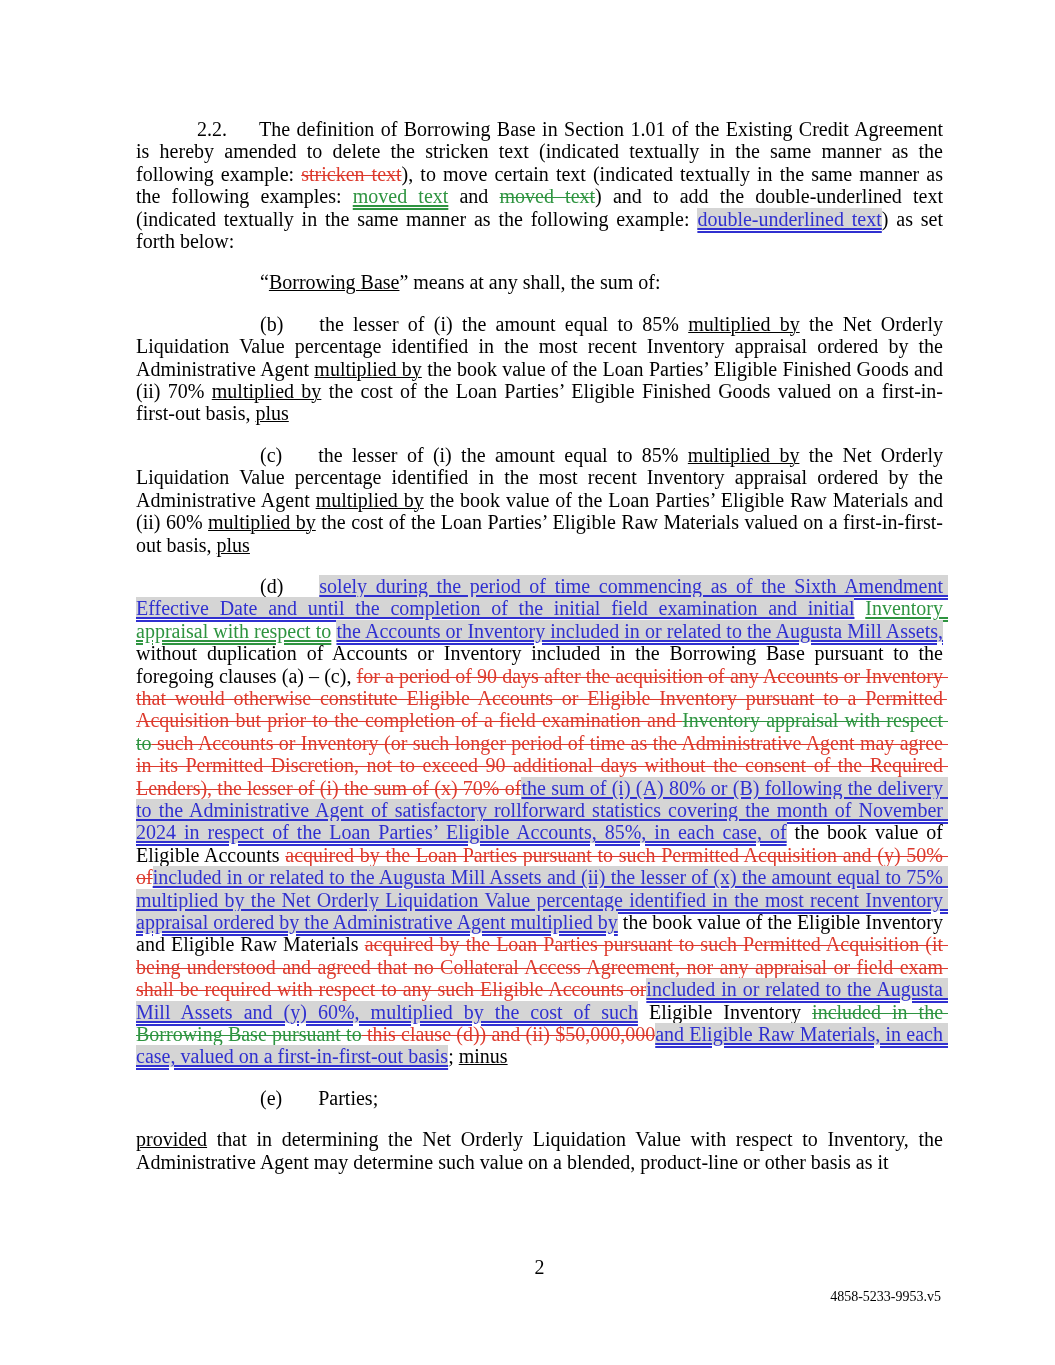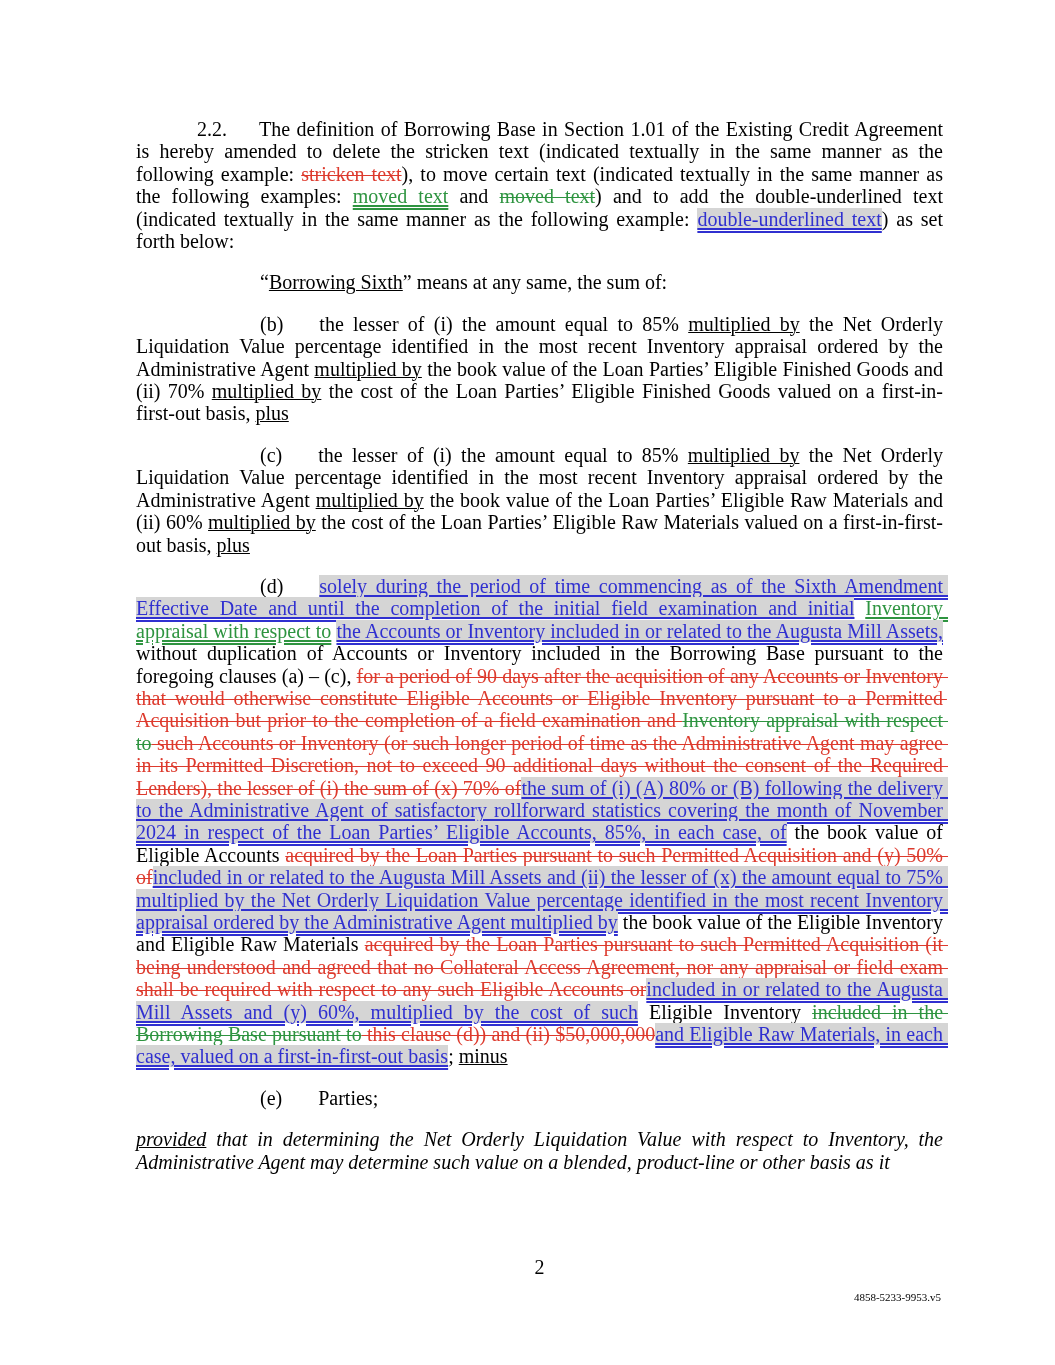--- a/index.html
+++ b/index.html
@@ -12,46 +12,46 @@
     line-height:22.4px;
     color:#000;
     overflow:hidden;
     margin-left:12px;
   }
   .content{position:absolute;left:124px;top:118px;width:807px;}
   p.para{margin:0 0 19px 0;text-align:justify;}
   .p-intro{text-indent:61px;}
   .p-quote{margin-left:62px;text-indent:124px;}
   .p-clause{margin-left:62px;text-indent:124px;}
-  .p-proviso{margin-left:62px;text-indent:0;font-style:italic;}
+  .p-proviso{margin-left:62px;text-indent:0;}
   .seg{white-space:pre-wrap;}
   .u{text-decoration:underline;text-decoration-thickness:1px;}
   .rs{color:var(--stricken);text-decoration:line-through;text-decoration-thickness:1px;}
   .gs{color:var(--moved);text-decoration:line-through;text-decoration-thickness:1px;}
   .gm{color:var(--moved);text-decoration:underline;text-decoration-style:double;text-underline-offset:2px;}
   .bi{color:var(--inserted);background:var(--highlight);text-decoration:underline;text-decoration-style:double;text-underline-offset:2px;}
   .tab{display:inline-block;}
   .tab-sm{width:32px;}
   .tab-md{width:36px;}
   .footer-page-number{
     position:absolute;left:0;top:1256px;width:100%;
     text-align:center;font-size:20px;
   }
   .footer-doc-id{
     position:absolute;right:126px;top:1286px;
-    font-size:11px;
+    font-size:14px;
   }
 </style>
 </head>
 <body>
 
 <div class="page">
   <main class="content" id="doc-content">
       <p class="para p-intro"><span class="seg">2.2.</span><span class="tab tab-sm"></span><span class="seg">The definition of Borrowing Base in Section 1.01 of the Existing Credit Agreement is hereby amended to delete the stricken text (indicated textually in the same manner as the following example: </span><span class="seg rs">stricken text</span><span class="seg">), to move certain text (indicated textually in the same manner as the following examples: </span><span class="seg gm">moved text</span><span class="seg"> and </span><span class="seg gs">moved text</span><span class="seg">) and to add the double-underlined text (indicated textually in the same manner as the following example: </span><span class="seg bi">double-underlined text</span><span class="seg">) as set forth below:</span></p>
-      <p class="para p-quote"><span class="seg">“</span><span class="seg u">Borrowing Sixth</span><span class="seg">” means at any same, the sum of:</span></p>
+      <p class="para p-quote"><span class="seg">“</span><span class="seg u">Borrowing Base</span><span class="seg">” means at any shall, the sum of:</span></p>
       <p class="para p-clause"><span class="seg">(b)</span><span class="tab tab-md"></span><span class="seg">the lesser of (i) the amount equal to 85% </span><span class="seg u">multiplied by</span><span class="seg"> the Net Orderly Liquidation Value percentage identified in the most recent Inventory appraisal ordered by the Administrative Agent </span><span class="seg u">multiplied by</span><span class="seg"> the book value of the Loan Parties’ Eligible Finished Goods and (ii) 70% </span><span class="seg u">multiplied by</span><span class="seg"> the cost of the Loan Parties’ Eligible Finished Goods valued on a first-in-first-out basis, </span><span class="seg u">plus</span></p>
       <p class="para p-clause"><span class="seg">(c)</span><span class="tab tab-md"></span><span class="seg">the lesser of (i) the amount equal to 85% </span><span class="seg u">multiplied by</span><span class="seg"> the Net Orderly Liquidation Value percentage identified in the most recent Inventory appraisal ordered by the Administrative Agent </span><span class="seg u">multiplied by</span><span class="seg"> the book value of the Loan Parties’ Eligible Raw Materials and (ii) 60% </span><span class="seg u">multiplied by</span><span class="seg"> the cost of the Loan Parties’ Eligible Raw Materials valued on a first-in-first-out basis, </span><span class="seg u">plus</span></p>
       <p class="para p-clause"><span class="seg">(d)</span><span class="tab tab-md"></span><span class="seg bi">solely during the period of time commencing as of the Sixth Amendment Effective Date and until the completion of the initial field examination and initial</span><span class="seg"> </span><span class="seg gm">Inventory appraisal with respect to</span><span class="seg"> </span><span class="seg bi">the Accounts or Inventory included in or related to the Augusta Mill Assets,</span><span class="seg"> without duplication of Accounts or Inventory included in the Borrowing Base pursuant to the foregoing clauses (a) – (c), </span><span class="seg rs">for a period of 90 days after the acquisition of any Accounts or Inventory that would otherwise constitute Eligible Accounts or Eligible Inventory pursuant to a Permitted Acquisition but prior to the completion of a field examination and </span><span class="seg gs">Inventory appraisal with respect to</span><span class="seg rs"> such Accounts or Inventory (or such longer period of time as the Administrative Agent may agree in its Permitted Discretion, not to exceed 90 additional days without the consent of the Required Lenders), the lesser of (i) the sum of (x) 70% of</span><span class="seg bi">the sum of (i) (A) 80% or (B) following the delivery to the Administrative Agent of satisfactory rollforward statistics covering the month of November 2024 in respect of the Loan Parties’ Eligible Accounts, 85%, in each case, of</span><span class="seg"> the book value of Eligible Accounts </span><span class="seg rs">acquired by the Loan Parties pursuant to such Permitted Acquisition and (y) 50% of</span><span class="seg bi">included in or related to the Augusta Mill Assets and (ii) the lesser of (x) the amount equal to 75% multiplied by the Net Orderly Liquidation Value percentage identified in the most recent Inventory appraisal ordered by the Administrative Agent multiplied by</span><span class="seg"> the book value of the Eligible Inventory and Eligible Raw Materials </span><span class="seg rs">acquired by the Loan Parties pursuant to such Permitted Acquisition (it being understood and agreed that no Collateral Access Agreement, nor any appraisal or field exam shall be required with respect to any such Eligible Accounts or</span><span class="seg bi">included in or related to the Augusta Mill Assets and (y) 60%, multiplied by the cost of such</span><span class="seg"> Eligible Inventory </span><span class="seg gs">included in the Borrowing Base pursuant to</span><span class="seg rs"> this clause (d)) and (ii) $50,000,000</span><span class="seg bi">and Eligible Raw Materials, in each case, valued on a first-in-first-out basis</span><span class="seg">; </span><span class="seg u">minus</span></p>
       <p class="para p-clause"><span class="seg">(e)</span><span class="tab tab-md"></span><span class="seg">Parties;</span></p>
       <p class="para p-proviso"><span class="seg u">provided</span><span class="seg"> that in determining the Net Orderly Liquidation Value with respect to Inventory, the Administrative Agent may determine such value on a blended, product-line or other basis as it</span></p>
     </main>
   <div class="footer-page-number">2</div>
   <div class="footer-doc-id">4858-5233-9953.v5</div>
 </div>
 

